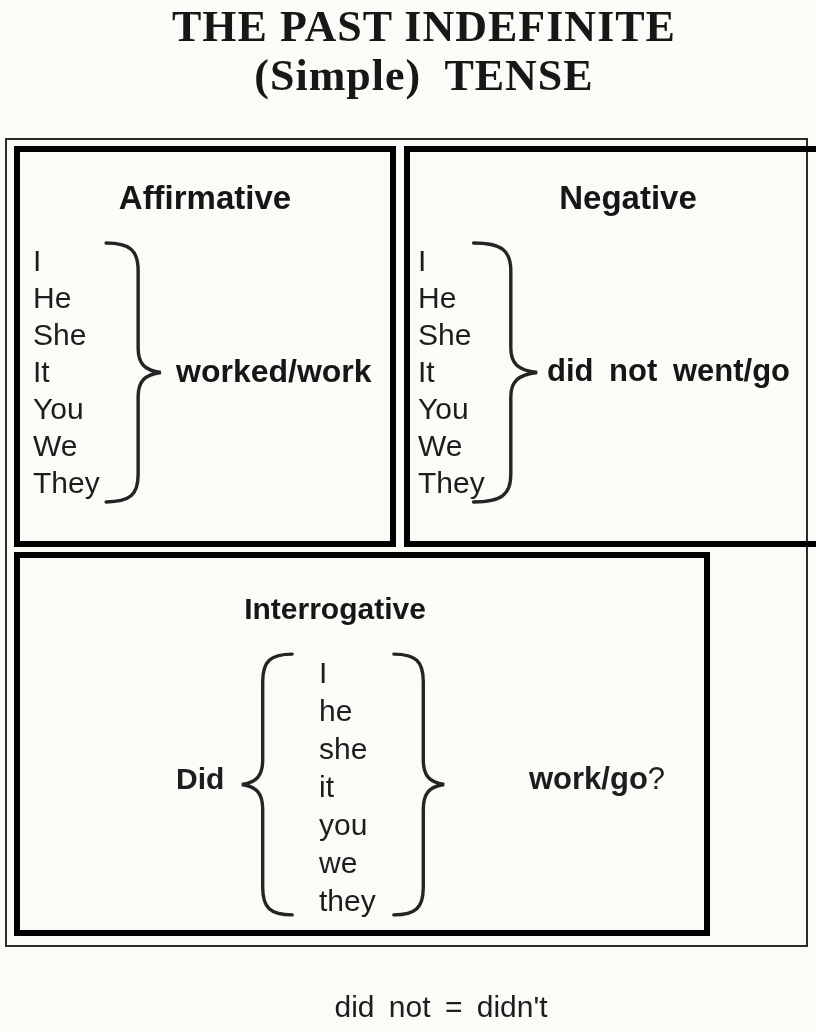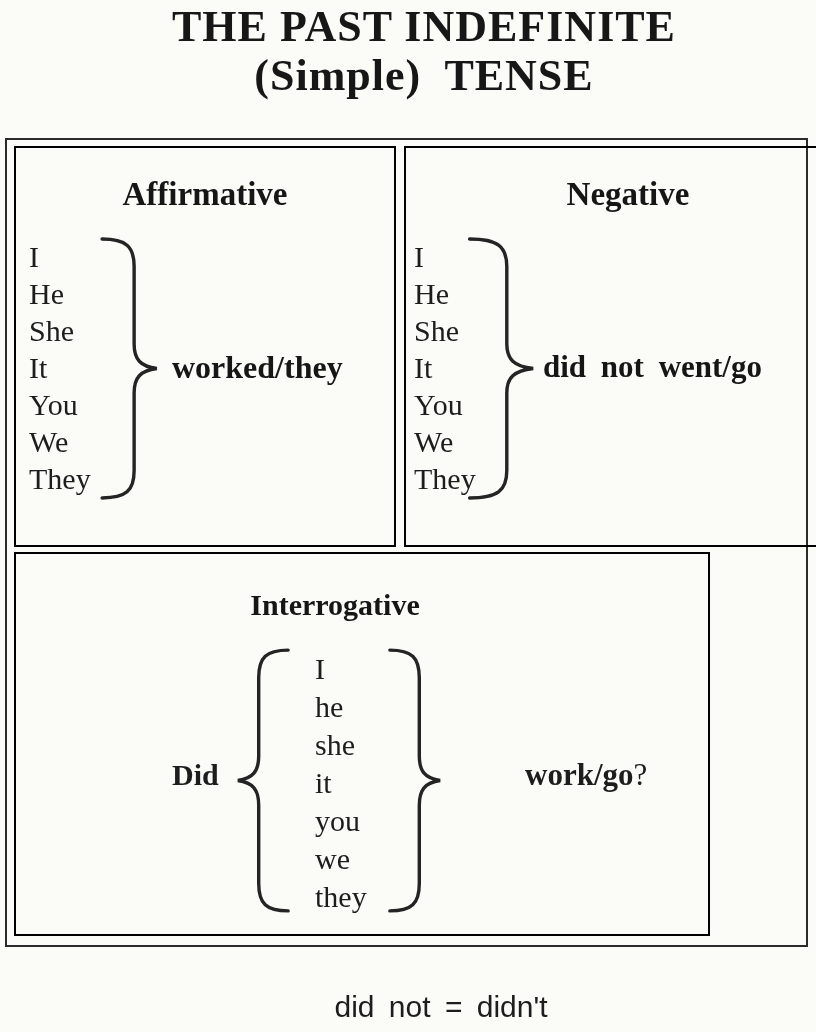--- a/index.html
+++ b/index.html
@@ -19,21 +19,21 @@
     letter-spacing:1px; color:#171717;
   }
   .title .line2 { word-spacing:12px; }
   
   .frame {
     position:absolute; left:5px; top:138px;
     width:803px; height:809px;
     border:2px solid #2b2b2b; box-sizing:border-box;
   }
   .cell {
-    position:absolute; border:2px solid #000000; box-sizing:border-box;font-family:Liberation Serif, serif;
+    position:absolute; border:6px solid #000000; box-sizing:border-box;
   }
   .cell-aff { left:7px;   top:6px;   width:382px; height:401px; }
   .cell-neg { left:397px; top:6px;   width:448px; height:401px; }
   .cell-int { left:7px;   top:412px; width:696px; height:384px; }
   .cell-header {
     position:absolute; left:0; right:0; top:27px;
     text-align:center; font-weight:bold; font-size:33px; line-height:38px;
     color:#161616;
   }
   .cell-int .cell-header { top:32px; font-size:30px; transform:translateX(-27px); }
@@ -93,21 +93,21 @@
         <span>He</span>
         <span>She</span>
         <span>It</span>
         <span>You</span>
         <span>We</span>
         <span>They</span>
       </div>
       <svg class="brace brace-aff" viewBox="0 0 60 260" preserveAspectRatio="none">
         <path d="M3,3 C26,3 34,10 34,30 L34,106 C34,121 40,128 56,130 C40,132 34,139 34,154 L34,230 C34,250 26,257 3,257"></path>
       </svg>
-      <div class="verb">worked/they</div>
+      <div class="verb">worked/work</div>
     </div>
 
     <div class="cell cell-neg">
       <div class="cell-header">Negative</div>
       <div class="pronouns">
         <span>I</span>
         <span>He</span>
         <span>She</span>
         <span>It</span>
         <span>You</span>

